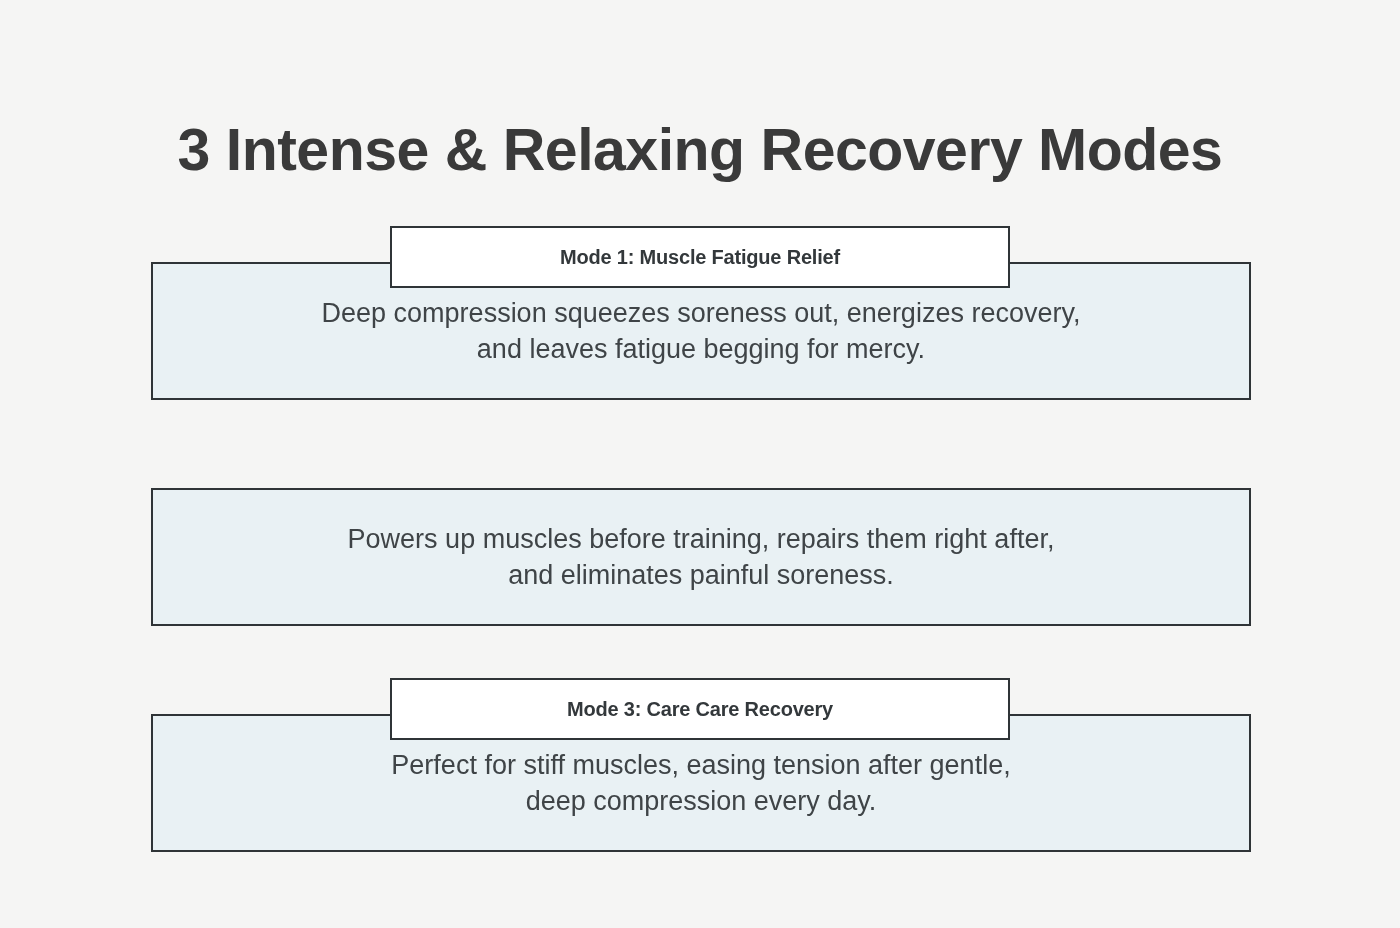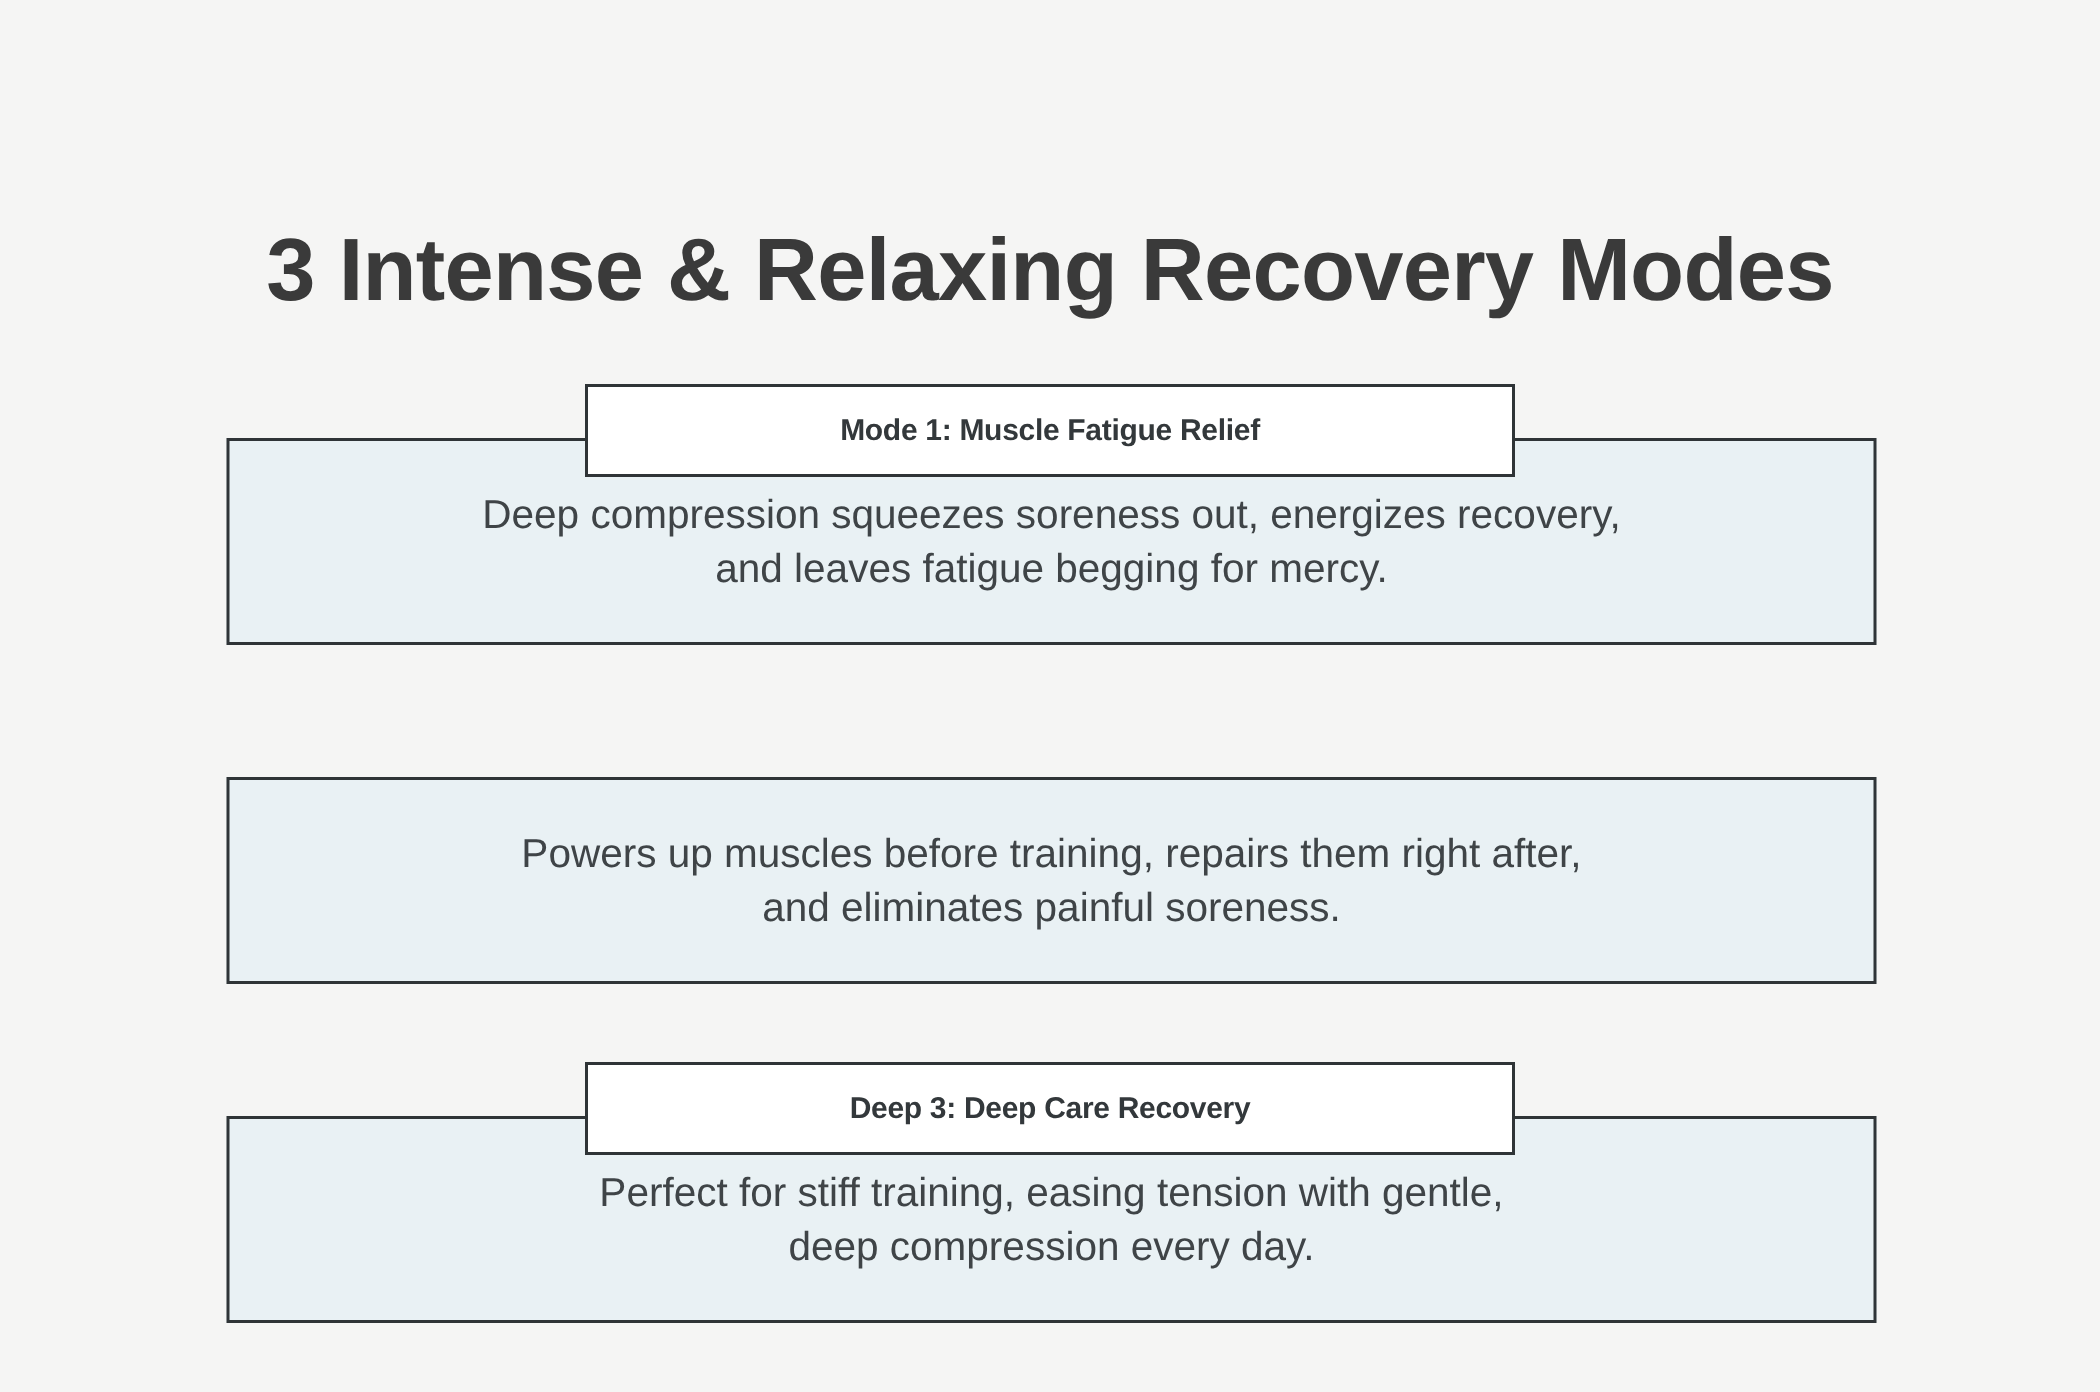--- a/index.html
+++ b/index.html
@@ -12,21 +12,20 @@
     background: #f5f5f4;
     font-family: "Liberation Sans", sans-serif;
     overflow: hidden;
     position: relative;
   }
 
   .page {
     width: 1400px;
     height: 692px;
     position: relative;
-    margin-top: 30px;
   }
 
   
   .page-title {
     position: absolute;
     top: 78px;
     left: 0;
     width: 1400px;
     text-align: center;
     font-size: 59px;
@@ -121,22 +120,22 @@
 
     <div class="mode-card">
       <div class="mode-body">
         <div class="mode-desc">Powers up muscles before training, repairs them right after,
 and eliminates painful soreness.</div>
       </div>
     </div>
 
     <div class="mode-card">
       <div class="mode-body">
-        <div class="mode-desc">Perfect for stiff training, easing tension with gentle,
+        <div class="mode-desc">Perfect for stiff muscles, easing tension after gentle,
 deep compression every day.</div>
       </div>
       <div class="mode-header">
-        <span class="mode-title">Deep 3: Deep Care Recovery</span>
+        <span class="mode-title">Mode 3: Care Care Recovery</span>
       </div>
     </div>
 
   </div>
 </div>
 
 </body></html>

